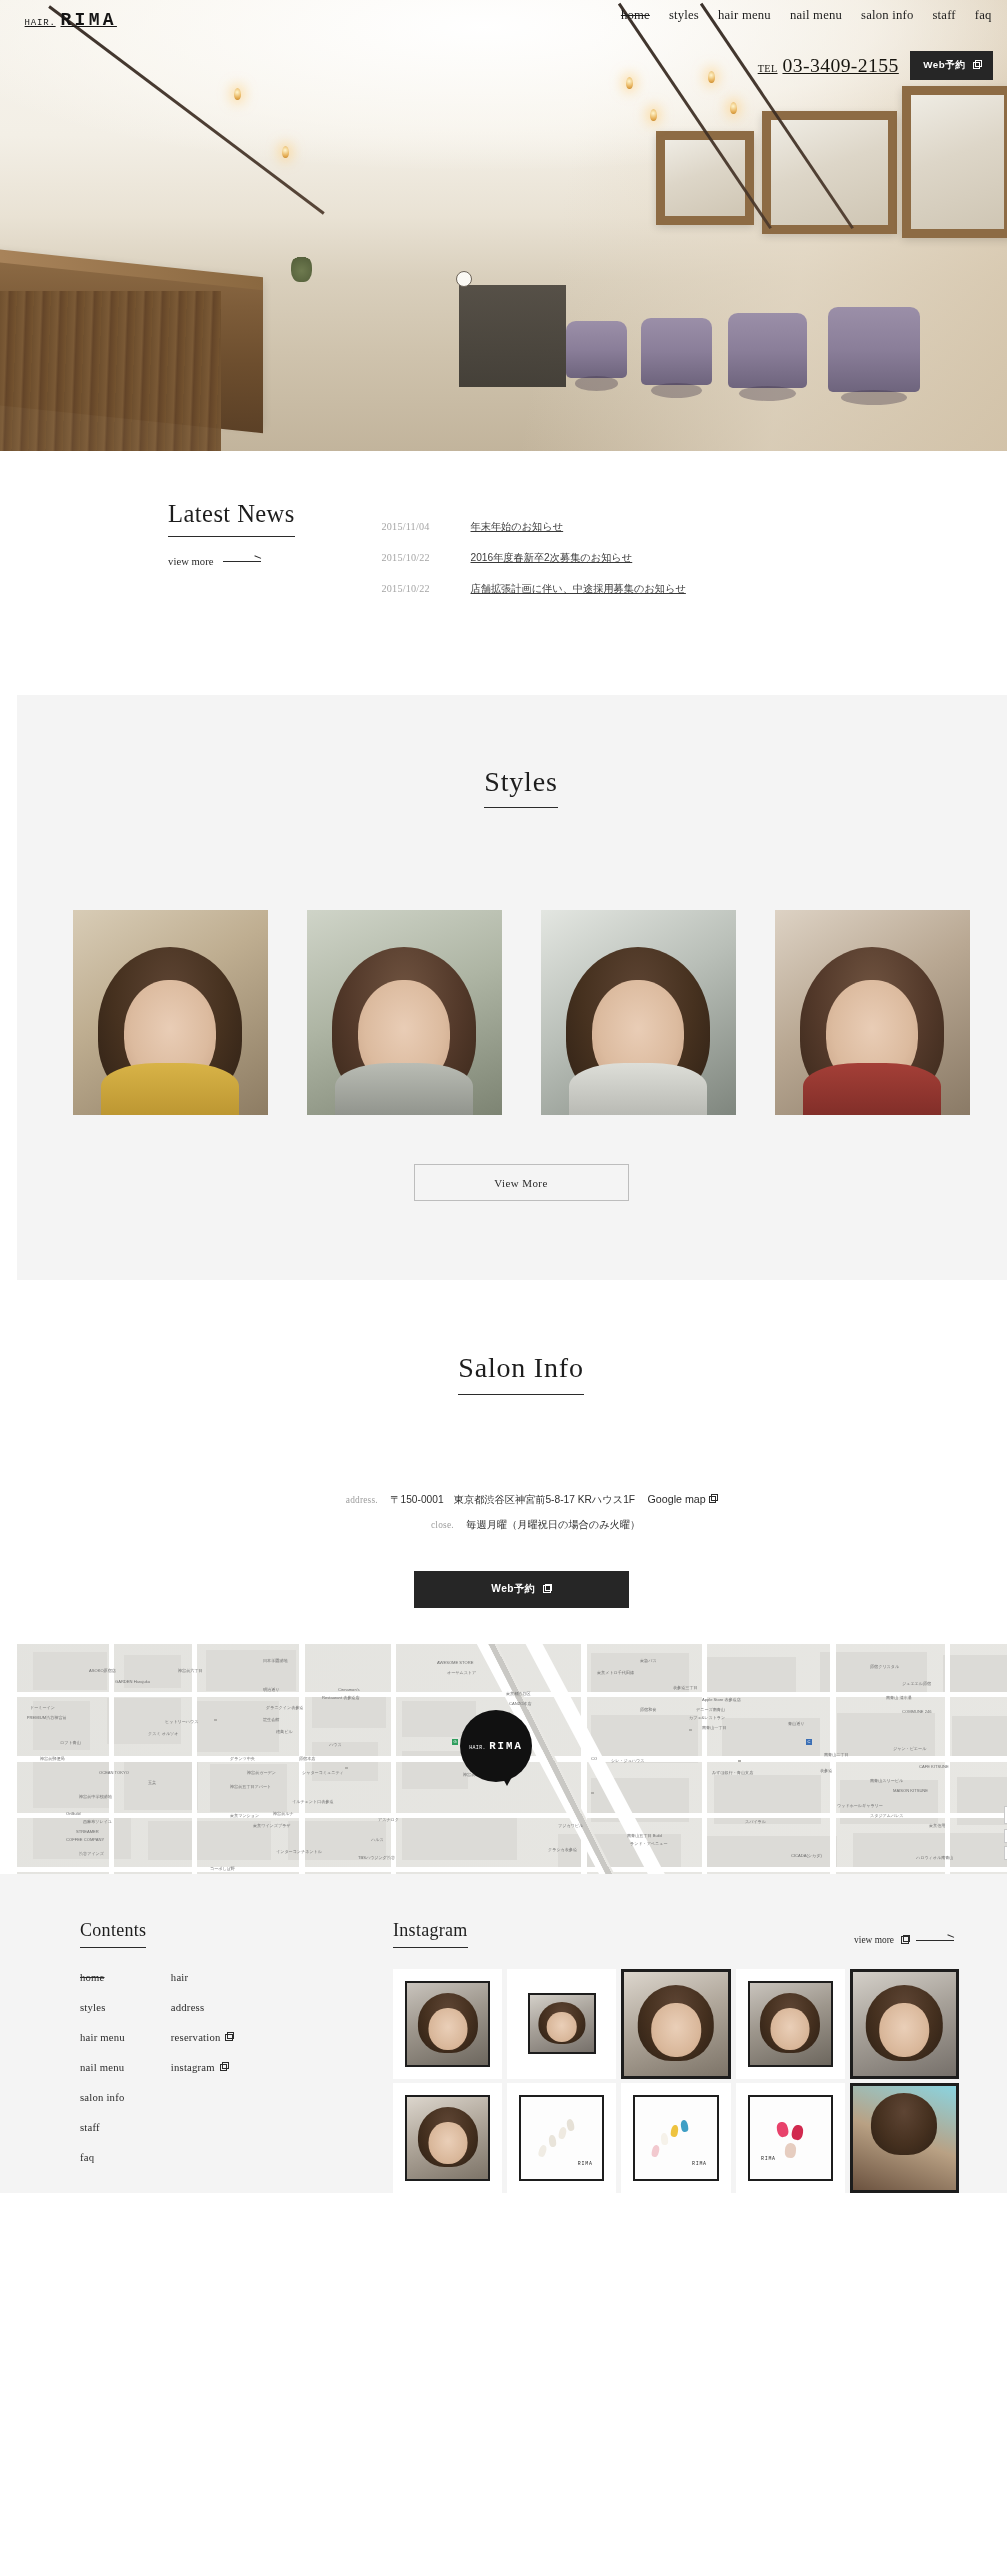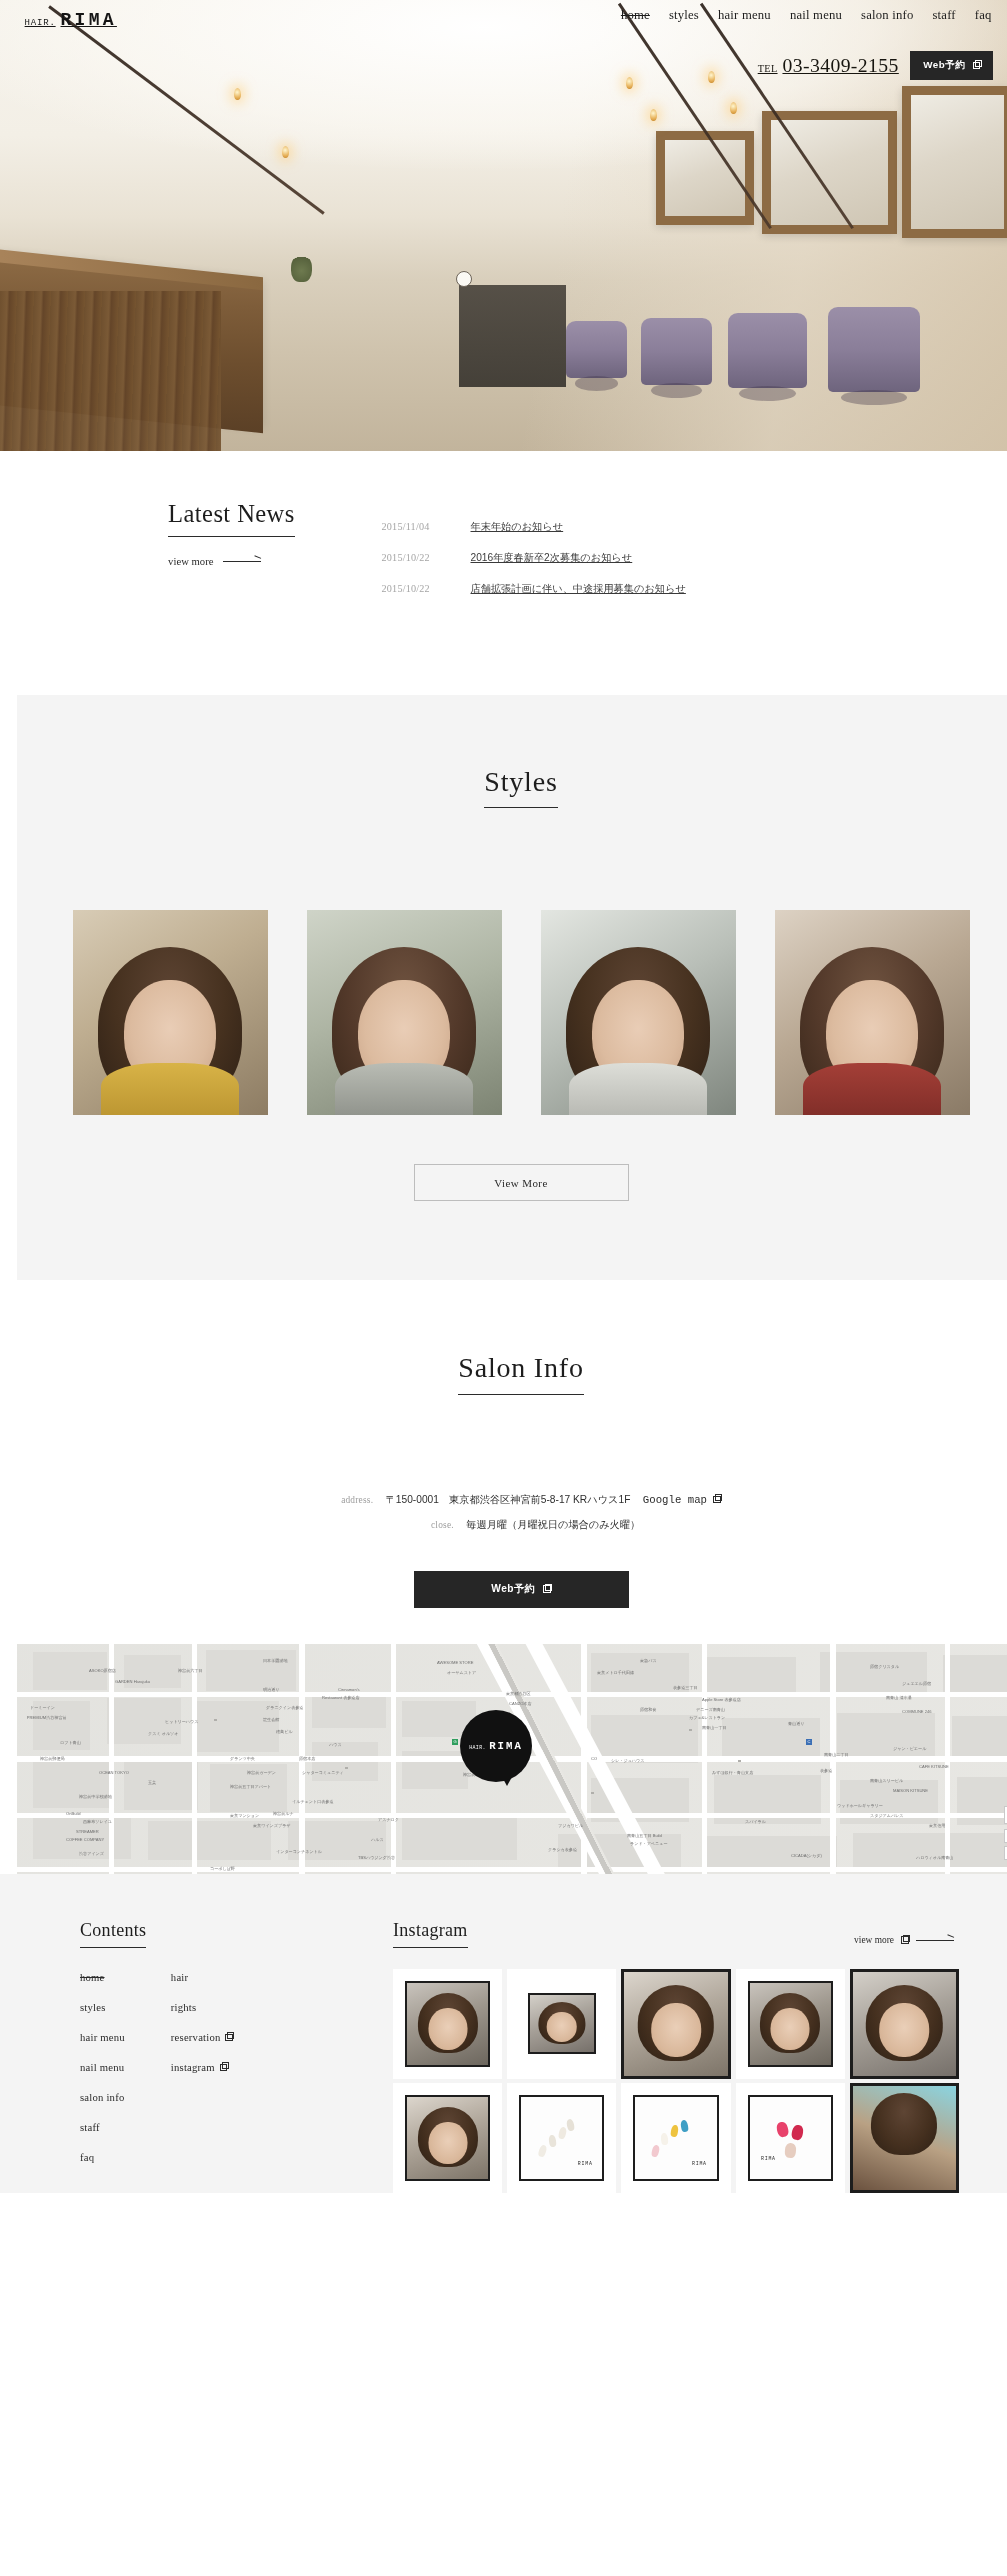--- a/index.html
+++ b/index.html
@@ -260,21 +260,21 @@
   .sec-salon { background: #ffffff; padding: 72px 0 0 0; width: 1008px; }
   .salon-info { margin-top: 98px; text-align: center; }
   .si-row { margin-bottom: 10.7px; font-size: 10.7px; color: #2b2b2b; }
   .si-label {
     display: inline-block; width: 52px; text-align: right; margin-right: 9.8px;
     color: #9d9d9d; font-size: 9.4px; letter-spacing: 0.2px;
   }
   .si-val { font-family: "Liberation Sans", sans-serif; font-size: 10.2px; color: #2e2e2e; }
   .si-maplink {
     margin-left: 9.8px; color: #2b2b2b; text-decoration: none;
-    font-family: Liberation Mono, monospace; font-size: 10.7px;
+    font-family: Liberation Sans, sans-serif; font-size: 10.7px;
   }
   .btn-web-wide {
     display: inline-flex; align-items: center; justify-content: center; gap: 8.2px;
     margin-top: 28px;
     width: 215px; padding: 11.5px 0;
     background: #262626; color: #fff;
     font-family: "Liberation Sans", sans-serif; font-size: 10.2px; font-weight: bold;
     text-decoration: none; letter-spacing: 0.4px;
   }
 
@@ -710,21 +710,21 @@
           <li><a href="#">nail menu</a></li>
           <li><a href="#">salon info</a></li>
           <li><a href="#">staff</a></li>
           <li><a href="#">faq</a></li>
         </ul>
         <ul>
           <li><a href="#">
                 <span>hair</span>
               </a></li>
           <li><a href="#">
-                <span>rights</span>
+                <span>address</span>
               </a></li>
           <li><a href="#">
                 <span>reservation</span>
                 <span class="extlink"></span>
               </a></li>
           <li><a href="#">
                 <span>instagram</span>
                 <span class="extlink"></span>
               </a></li>
         </ul>

